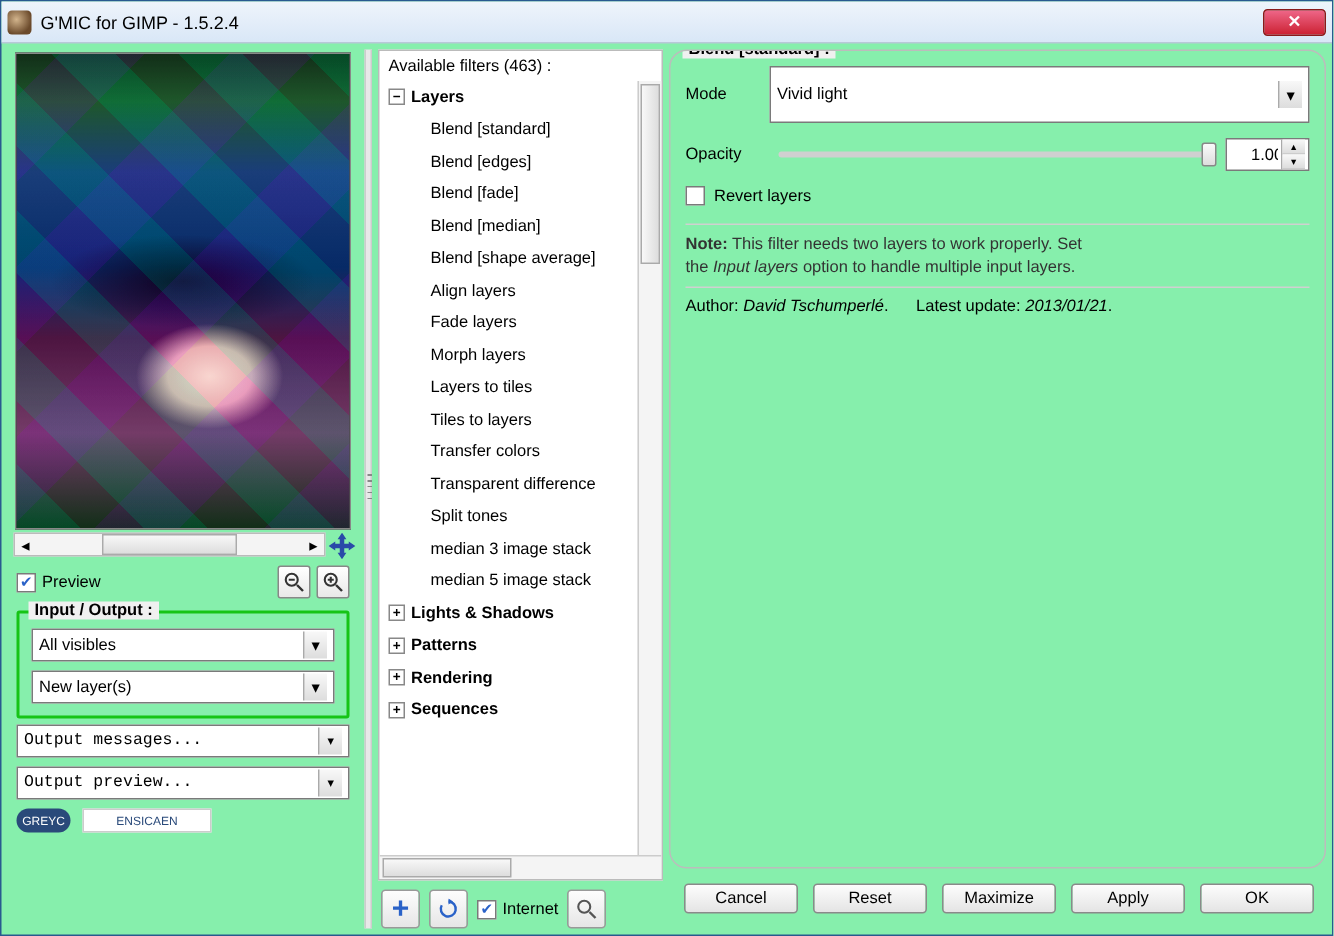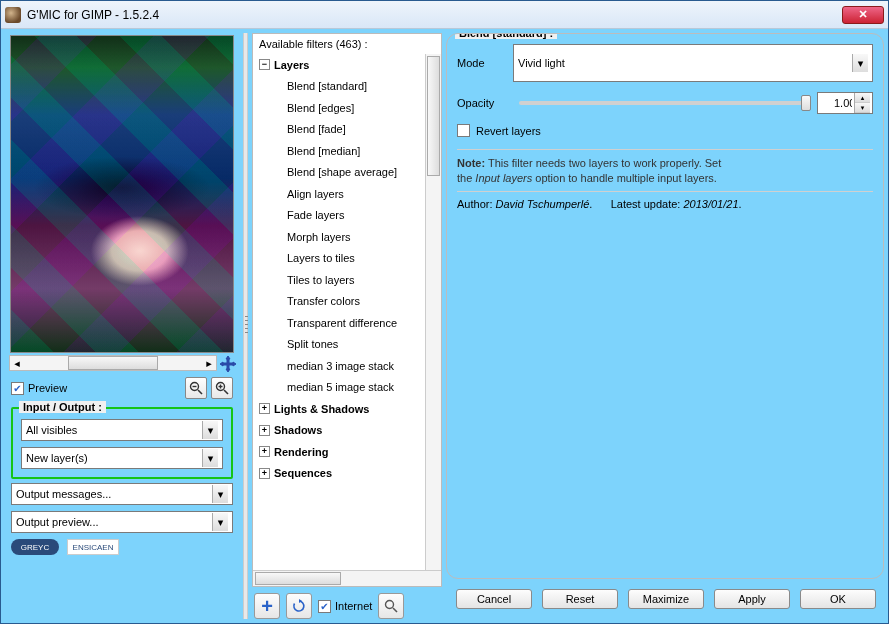--- a/index.html
+++ b/index.html
@@ -1,17 +1,17 @@
 <!DOCTYPE html>
 <html><head>
 <meta charset="utf-8">
 <style>
   * { box-sizing: border-box; }
   body { margin: 0; font-family: "Segoe UI", Tahoma, sans-serif; font-size: 11px; background: #fff; color: #000; }
-  .window { width: 889px; height: 624px; border: 1px solid #285a8f; background: #7dd3fc; display: flex; flex-direction: column; }
+  .window { width: 889px; height: 624px; border: 1px solid #285a8f; background: #86efac; display: flex; flex-direction: column; }
   .titlebar { height: 28px; background: linear-gradient(#eef4fb, #d9e7f7); display: flex; align-items: center; padding: 0 4px; border-bottom: 1px solid #b8c8d8; }
   .titlebar .gimp-icon { width: 16px; height: 16px; margin-right: 6px; background: radial-gradient(circle at 6px 6px, #d2b48c 0, #6b4a2b 70%); border-radius: 3px; }
   .titlebar .title { font-size: 12px; color: #000; flex: 1; }
   .titlebar .close { width: 42px; height: 18px; background: linear-gradient(#e68, #c23); border: 1px solid #8a1a1a; border-radius: 3px; display: flex; align-items: center; justify-content: center; color: #fff; font-weight: bold; font-size: 11px; }
   .body { flex: 1; display: flex; padding: 4px; gap: 4px; overflow: hidden; }
   .col-left { width: 234px; display: flex; flex-direction: column; }
   .col-mid { width: 190px; display: flex; flex-direction: column; }
   .col-right { flex: 1; display: flex; flex-direction: column; }
   .preview-box { width: 224px; height: 318px; border: 1px solid #888; margin: 2px auto 0; background: #111; position: relative; overflow: hidden; }
   .preview-img { position: absolute; inset: 0; background:
@@ -30,22 +30,22 @@
   .preview-row { display: flex; align-items: center; padding: 4px 6px; gap: 4px; }
   .preview-row .spacer { flex: 1; }
   .zoom-btn { width: 22px; height: 22px; border: 1px solid #888; background: linear-gradient(#fff,#e8e8e8); border-radius: 2px; display:flex;align-items:center;justify-content:center; }
   .fieldset { border: 1px solid #bcbcbc; border-radius: 2px; margin: 4px 6px; padding: 10px 8px 8px; position: relative; }
   .fieldset.green { border: 2px solid #16c416; }
   .fieldset .legend { position: absolute; top: -8px; left: 6px; background: #f0f0f0; padding: 0 4px; font-weight: bold; font-size: 11px; }
   .dropdown { width: 100%; height: 22px; border: 1px solid #7a7a7a; background: #fff; display: flex; align-items: center; padding: 0 4px; margin-bottom: 6px; }
   .dropdown .val { flex: 1; font-size: 11px; }
   .dropdown .arrow { width: 16px; height: 18px; border-left: 1px solid #aaa; display:flex;align-items:center;justify-content:center; background: linear-gradient(#f8f8f8,#ddd); }
   .footer-logos { margin: 6px 6px; display: flex; gap: 8px; }
-  .logo-greyc { width: 48px; height: 16px; background: #2a4a7a; border-radius: 8px; color:#fff; font-size:8px; display:flex;align-items:center;justify-content:center; }
-  .logo-ensi { width: 52px; height: 16px; background: #fff; border:1px solid #ccc; color:#2a4a7a; font-size:8px; display:flex;align-items:center;justify-content:center; }
+  .logo-greyc { width: 36px; height: 16px; background: #2a4a7a; border-radius: 8px; color:#fff; font-size:8px; display:flex;align-items:center;justify-content:center; }
+  .logo-ensi { width: 86px; height: 16px; background: #fff; border:1px solid #ccc; color:#2a4a7a; font-size:8px; display:flex;align-items:center;justify-content:center; }
   
   .filter-panel { flex: 1; border: 1px solid #bbb; background: #fff; display: flex; flex-direction: column; overflow: hidden; }
   .filter-header { padding: 4px 6px; font-size: 11px; }
   .filter-tree { flex: 1; overflow: hidden; padding-left: 4px; position: relative; }
   .tree-line { display: flex; align-items: center; height: 21.5px; padding-left: 2px; font-size: 11px; gap: 4px; white-space: nowrap; }
   .tree-line.parent { font-weight: bold; }
   .tree-line.child { padding-left: 30px; font-weight: normal; }
   .tree-line .exp { width: 11px; height: 11px; border: 1px solid #888; display:flex; align-items:center; justify-content:center; font-size:9px; line-height:1; background:#fff; }
   .filter-vscroll { position: absolute; right: 0; top: 0; bottom: 0; width: 16px; background: #f4f4f4; border-left: 1px solid #ccc; }
   .filter-vscroll .vthumb { position:absolute; left:1px; right:1px; top:2px; height:120px; background: linear-gradient(90deg,#f8f8f8,#ddd); border:1px solid #aaa; }
@@ -134,21 +134,21 @@
         <div class="legend">Input / Output :</div>
         <div class="dropdown">
           <span class="val">All visibles</span>
           <span class="arrow">▾</span>
         </div>
         <div class="dropdown" style="margin-bottom:0;">
           <span class="val">New layer(s)</span>
           <span class="arrow">▾</span>
         </div>
       </div>
-      <div style="padding:0 6px;">
+      <div style="padding:0 6px;font-family:Liberation Mono, monospace;">
         <div class="dropdown">
           <span class="val">Output messages...</span>
           <span class="arrow">▾</span>
         </div>
         <div class="dropdown" style="margin-bottom:0;">
           <span class="val">Output preview...</span>
           <span class="arrow">▾</span>
         </div>
       </div>
       <div class="footer-logos">
@@ -184,21 +184,21 @@
               <div class="tree-line child">Transparent difference</div>
               <div class="tree-line child">Split tones</div>
               <div class="tree-line child">median 3 image stack</div>
               <div class="tree-line child">median 5 image stack</div>
               <div class="tree-line parent">
                 <span class="exp">+</span>
                 <span>Lights &amp; Shadows</span>
               </div>
               <div class="tree-line parent">
                 <span class="exp">+</span>
-                <span>Shadows</span>
+                <span>Patterns</span>
               </div>
               <div class="tree-line parent">
                 <span class="exp">+</span>
                 <span>Rendering</span>
               </div>
               <div class="tree-line parent">
                 <span class="exp">+</span>
                 <span>Sequences</span>
               </div>
             </div>

